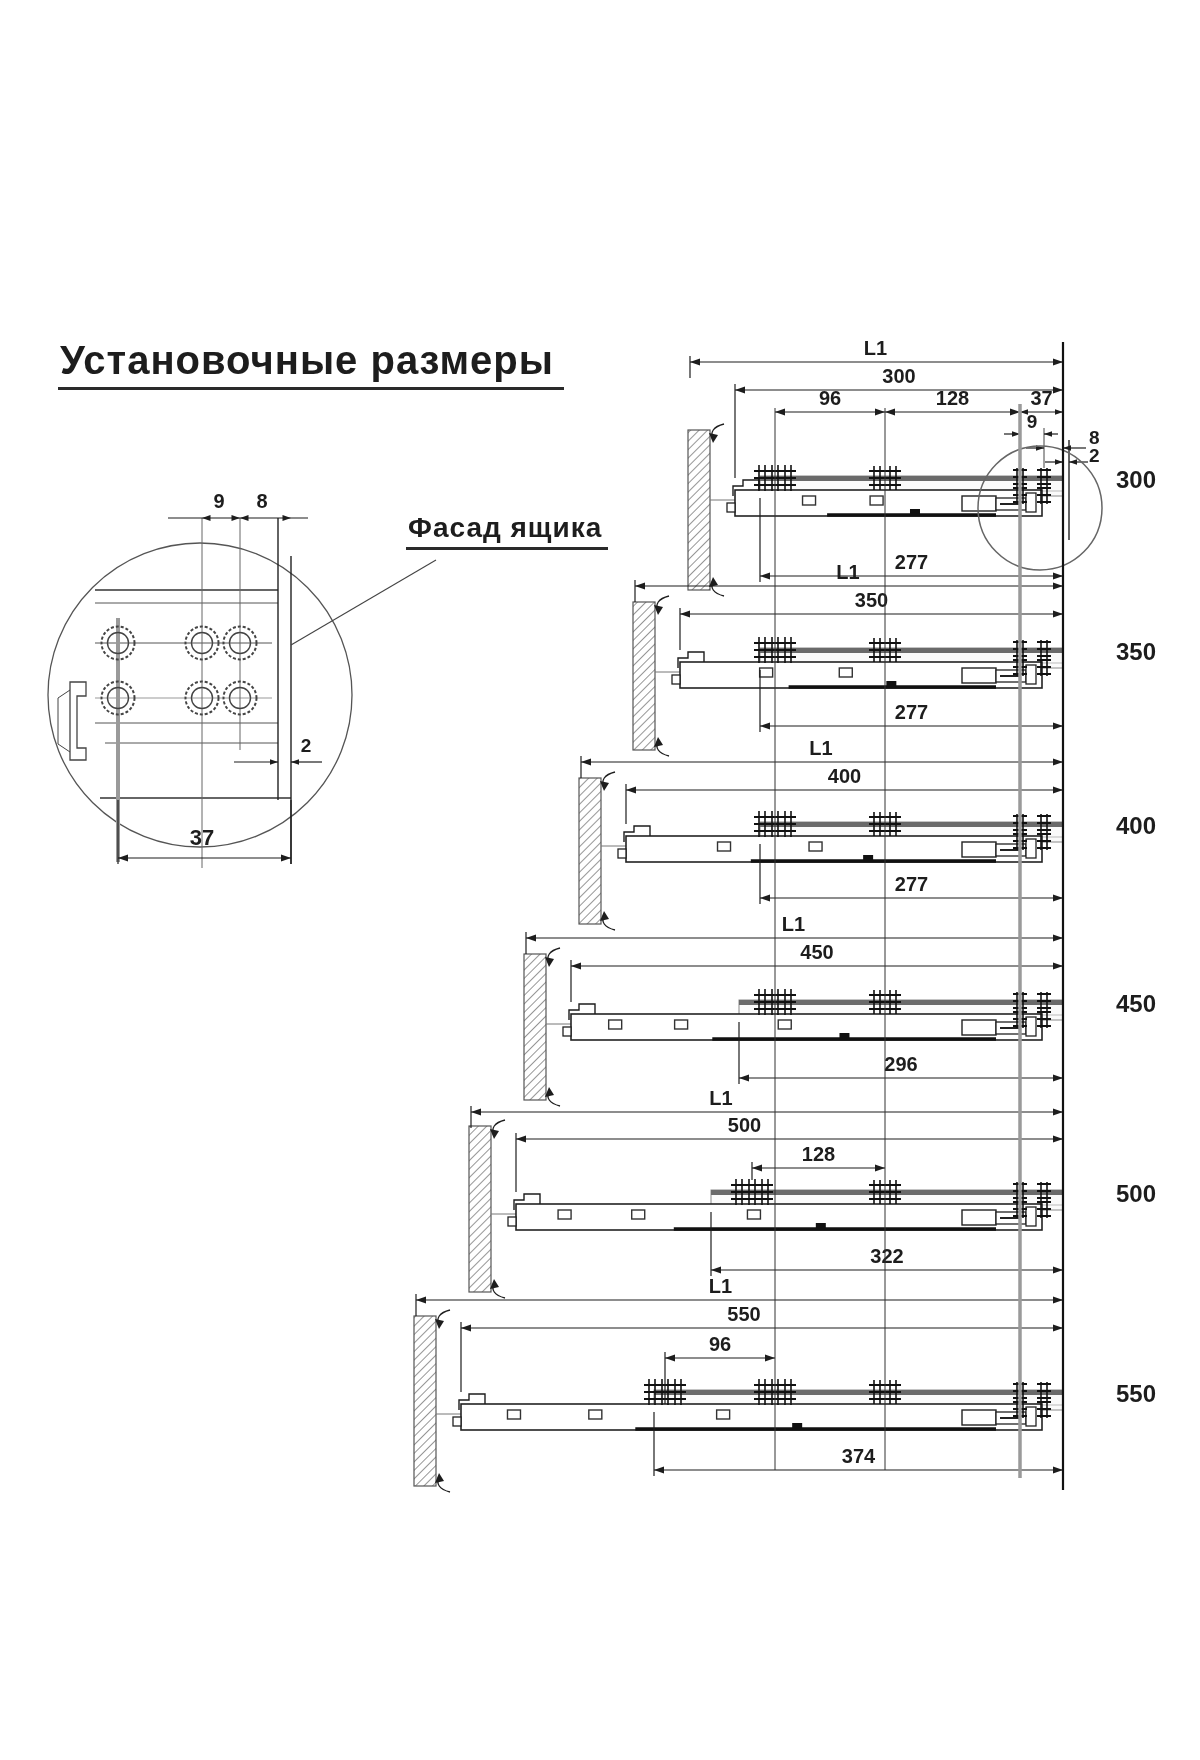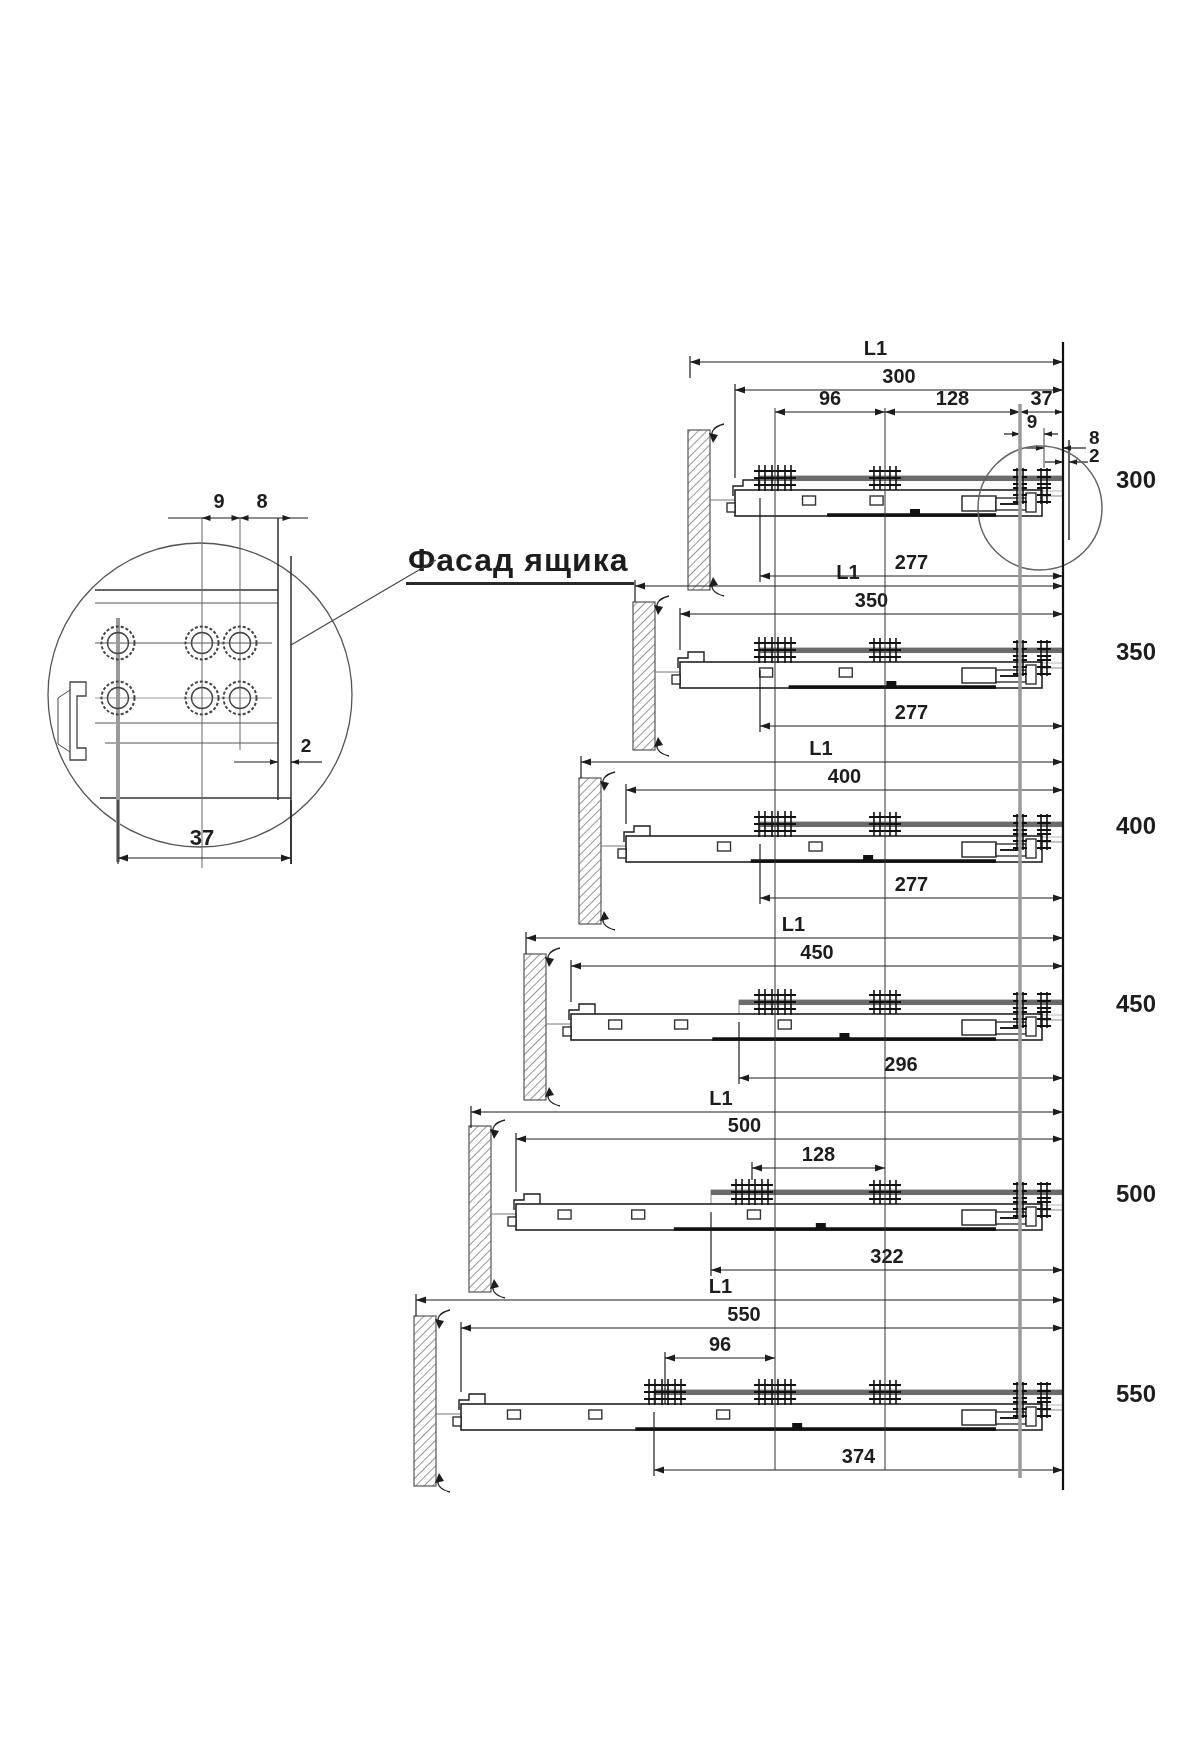--- a/index.html
+++ b/index.html
@@ -2,28 +2,29 @@
 <html><head>
 <meta charset="utf-8">
 <style>
   html,body{margin:0;padding:0;background:#e8e8e8;}
   #stage{position:relative;width:1200px;height:1760px;background:#ffffff;overflow:hidden;
          font-family:"Liberation Sans",sans-serif;}
   #main-svg{position:absolute;left:0;top:0;}
   .hdr{position:absolute;color:#1d1d1d;font-weight:bold;white-space:nowrap;}
   #page-title{left:58px;top:338px;font-size:40px;letter-spacing:1px;
               border-bottom:3px solid #2a2a2a;padding:0 10px 4px 2px;}
-  #detail-label{left:406px;top:542px;font-size:32px;letter-spacing:1px;
+  #detail-label{left:406px;top:512px;font-size:28px;letter-spacing:1px;
                 border-bottom:3px solid #2a2a2a;padding:0 6px 3px 2px;}
   text{font-family:"Liberation Sans",sans-serif;font-weight:bold;fill:#1d1d1d;}
 </style>
 </head>
 <body>
 
 <div id="stage">
+  <div id="page-title" class="hdr">Установочные размеры</div>
   <div id="detail-label" class="hdr">Фасад ящика</div>
   <svg id="main-svg" width="1200" height="1760" viewBox="0 0 1200 1760">
       <defs>
         <pattern id="hatch" width="6" height="6" patternUnits="userSpaceOnUse" patternTransform="rotate(45)">
           <line x1="0" y1="0" x2="0" y2="6" stroke="#8a8a8a" stroke-width="1.8"></line>
         </pattern>
       </defs>
       <rect x="688" y="430" width="22" height="160" fill="url(#hatch)" stroke="#555" stroke-width="1.2"></rect>
       <path d="M 724 424 Q 708 428 713 440" fill="none" stroke="#1d1d1d" stroke-width="1.3"></path>
       <polygon points="713,443 709,433 718,435" fill="#1d1d1d"></polygon>

